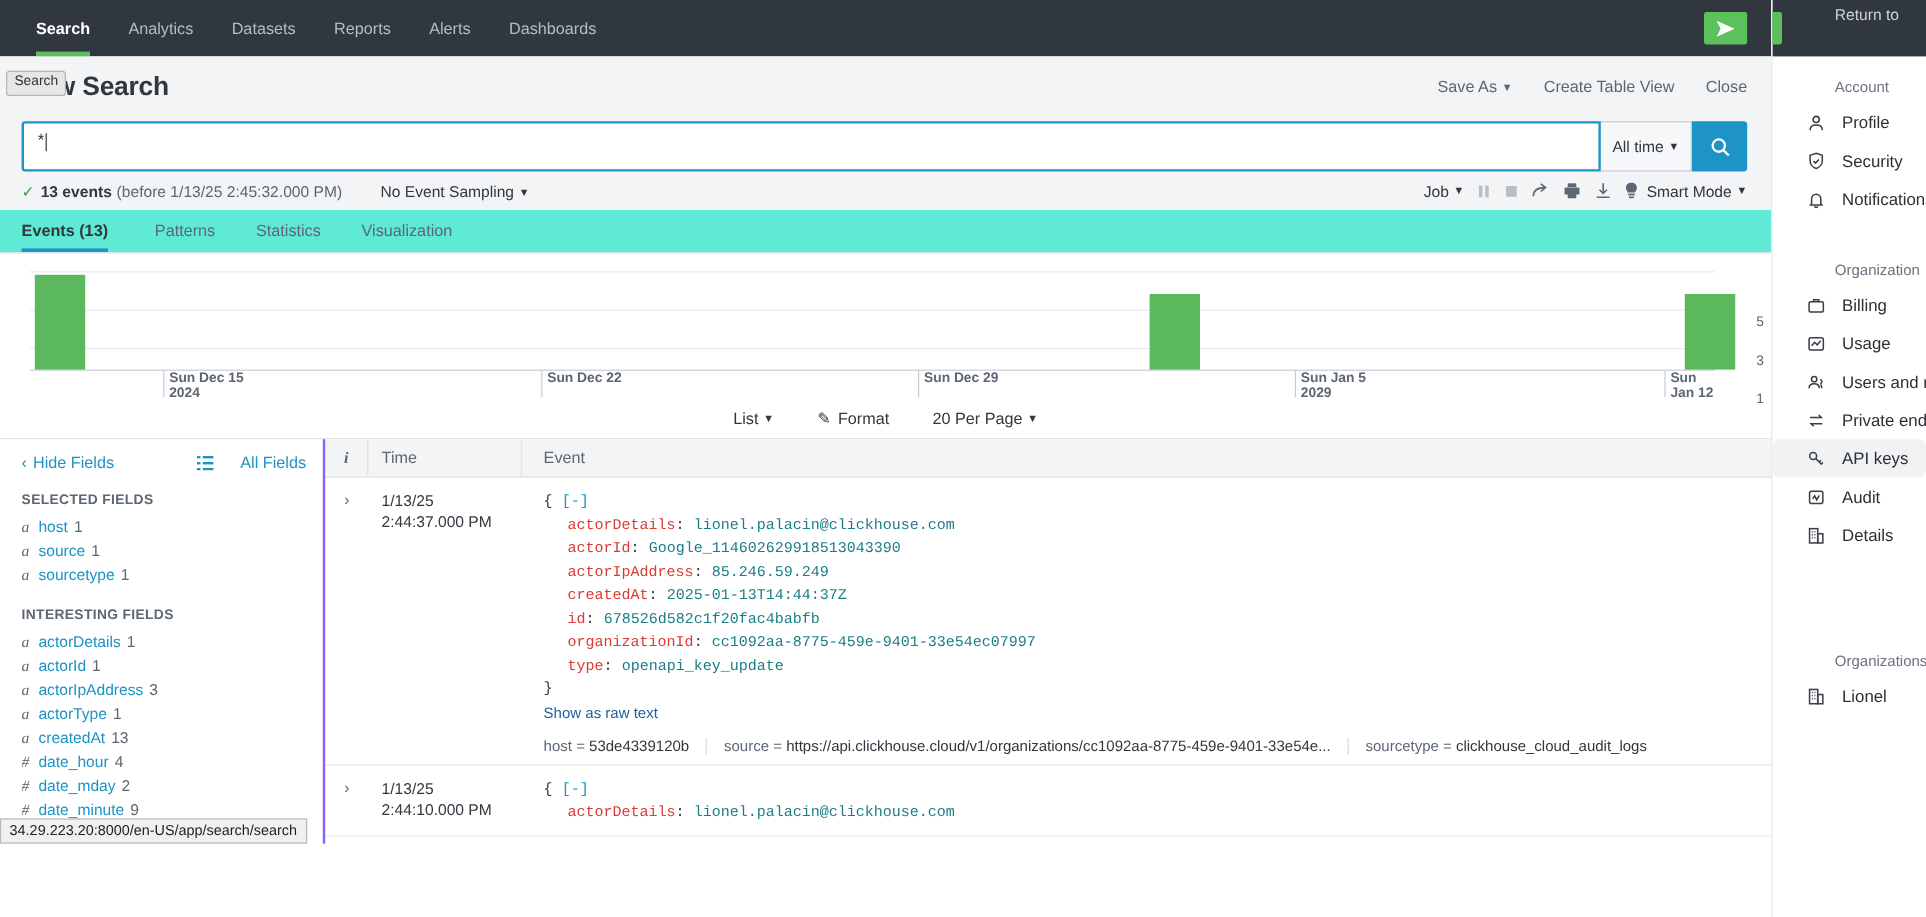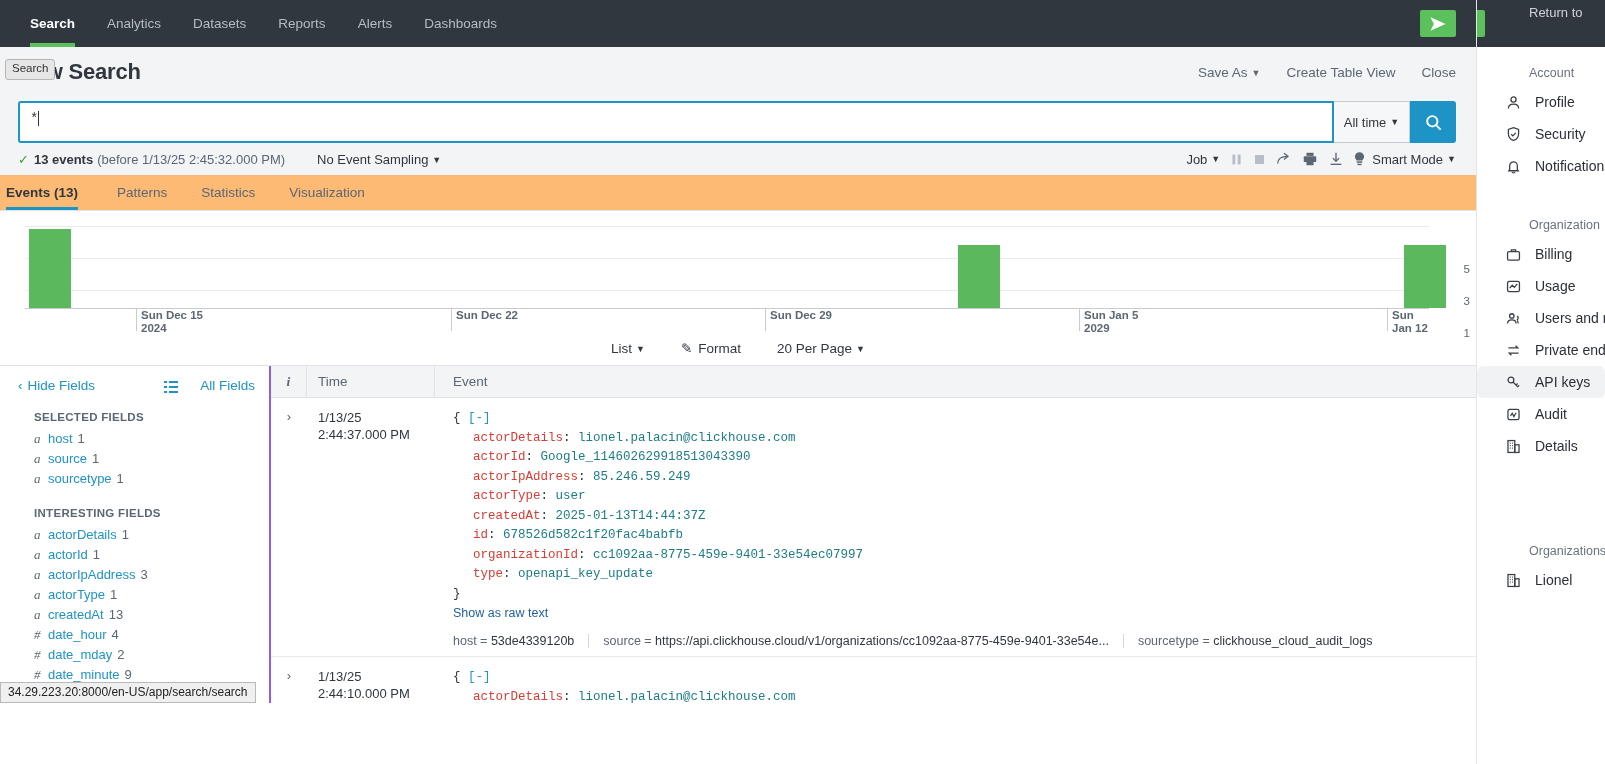--- a/index.html
+++ b/index.html
@@ -63,21 +63,21 @@
   .countrow { background:#f2f4f5; height:32px; display:flex; align-items:center; padding:0 20px 0 18px; font-size:13px; color:#5c6773; }
   .tick { color:#3a9d3a; margin-right:5px; font-size:13px; }
   .countstrong { font-weight:bold; color:#31373e; }
   .countpar { margin-left:4px; }
   .sampling { margin-left:32px; color:#31373e; cursor:pointer; }
   .jobtools { margin-left:auto; display:flex; align-items:center; gap:10px; }
   .jobtools .jt { font-size:13px; color:#31373e; cursor:pointer; display:flex; align-items:center; }
   .jt.disabled { color:#b8bec6; cursor:default; }
 
   
-  .tabsrow { background:#fdba74; height:36px; display:flex; align-items:stretch; padding-left:6px; border-bottom:1px solid #dfe3e8; }
+  .tabsrow { background:#5eead4; height:36px; display:flex; align-items:stretch; padding-left:18px; border-bottom:1px solid #dfe3e8; }
   .tab { display:flex; align-items:center; padding:0 17px; font-size:13.5px; color:#5c6773; position:relative; cursor:pointer; }
   .tab:first-child { padding-left:0; padding-right:22px; }
   .tab.active { color:#31373e; font-weight:bold; }
   .tab.active:after { content:""; position:absolute; left:0; right:22px; bottom:0; height:3px; background:#1e93c6; }
 
   
   .tlbar { height:34px; background:#fff; display:flex; align-items:center; padding:0 22px 0 22px; font-size:13.5px; }
   .tlbar .tl { color:#31373e; margin-right:38px; cursor:pointer; white-space:nowrap; }
   .tlbar .tl.dim { color:#b8bec6; cursor:default; }
   .tlright { margin-left:auto; color:#5c6773; font-size:12px; }
@@ -96,22 +96,22 @@
 
   
   .resbar { height:34px; display:flex; align-items:center; justify-content:center; gap:36px; font-size:13.5px; color:#31373e; background:#fff; }
   .resbar .rb { cursor:pointer; }
 
   
   .body2 { display:flex; height:338px; border-top:1px solid #dfe3e8; }
   .fieldsidebar { width:271px; background:#fff; border-right:2px solid #8b5cf6; padding:12px 0 0 0; position:relative; }
   .fsheader { display:flex; align-items:center; padding:0 14px 0 18px; font-size:13.5px; color:#1e93c6; }
   .fsheader .hf { cursor:pointer; }
-  .fsheader .af { margin-left:auto; cursor:pointer; display:flex; align-items:flex-end; gap:22px; }
-  .fsgroup { margin-top:18px;padding-left:16px; }
+  .fsheader .af { margin-left:auto; cursor:pointer; display:flex; align-items:center; gap:22px; }
+  .fsgroup { margin-top:18px; }
   .fsgroup .fstitle { font-size:11.5px; font-weight:bold; color:#5c6773; letter-spacing:.3px; padding:0 18px 6px; }
   .fsitem { padding:2px 18px; font-size:13px; color:#1e93c6; cursor:pointer; display:flex; gap:5px; }
   .fsitem .ftype { font-style:italic; color:#5c6773; font-family:"Liberation Serif", serif; font-size:13px; width:9px; }
   .fsitem .fcnt { color:#5c6773; }
 
   .urlbar {
     position:absolute; left:0; bottom:0; background:#f0f0f0; border:1px solid #b9b9b9;
     font-size:12px; color:#222; padding:2px 7px 3px; white-space:nowrap; z-index:20;
   }
 
@@ -422,21 +422,20 @@
           <div>1/13/25</div>
           <div>2:44:37.000 PM</div>
         </div>
         <div class="c-e">
           <div class="json">
             <span class="brk">{</span>
             <span class="toggle">[-]</span>
             <span class="ind"><span class="k">actorDetails</span>: <span class="v">lionel.palacin@clickhouse.com</span></span>
             <span class="ind"><span class="k">actorId</span>: <span class="v">Google_114602629918513043390</span></span>
             <span class="ind"><span class="k">actorIpAddress</span>: <span class="v">85.246.59.249</span></span>
-            <span class="ind"><span class="k">actorType</span>: <span class="v">user</span></span>
             <span class="ind"><span class="k">createdAt</span>: <span class="v">2025-01-13T14:44:37Z</span></span>
             <span class="ind"><span class="k">id</span>: <span class="v">678526d582c1f20fac4babfb</span></span>
             <span class="ind"><span class="k">organizationId</span>: <span class="v">cc1092aa-8775-459e-9401-33e54ec07997</span></span>
             <span class="ind"><span class="k">type</span>: <span class="v">openapi_key_update</span></span>
             <span class="brk" style="display:block">}</span>
           </div>
           <div class="rawlink">Show as raw text</div>
           <div class="metarow">
             <span class="mi"><span class="mk">host</span><span class="mk"> = </span><span class="mv">53de4339120b</span></span>
             <span class="mi"><span class="mk">source</span><span class="mk"> = </span><span class="mv">https://api.clickhouse.cloud/v1/organizations/cc1092aa-8775-459e-9401-33e54e...</span></span>

